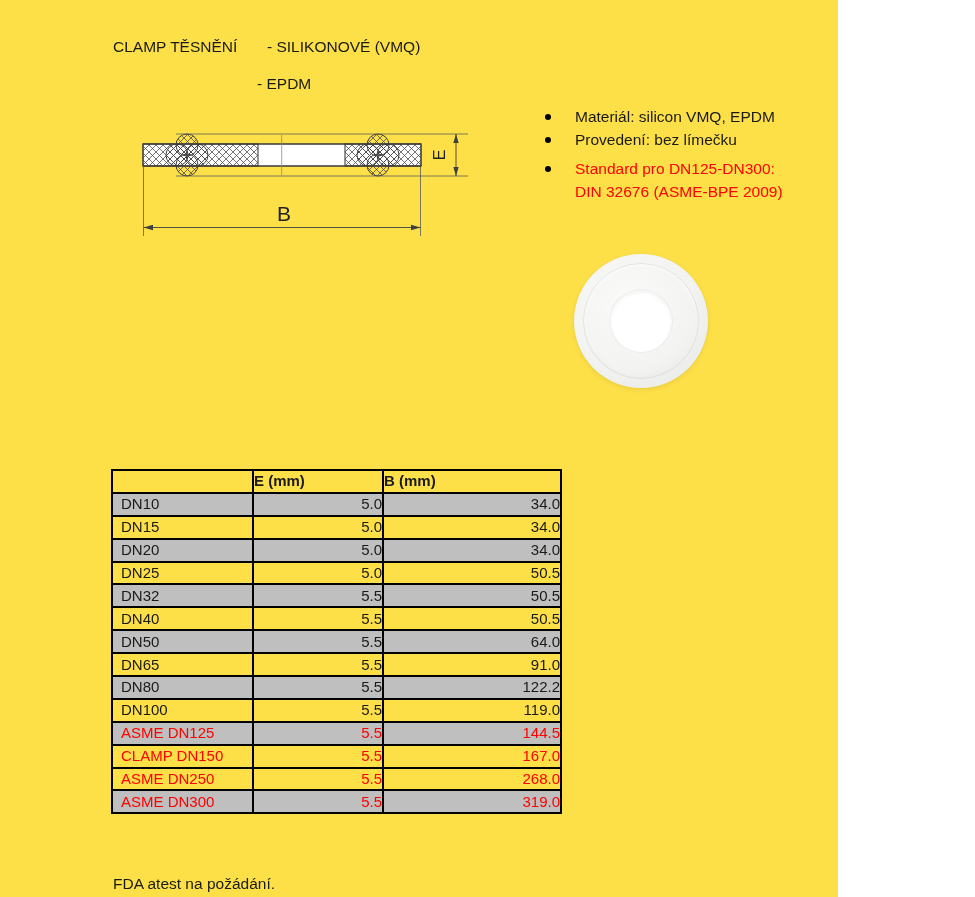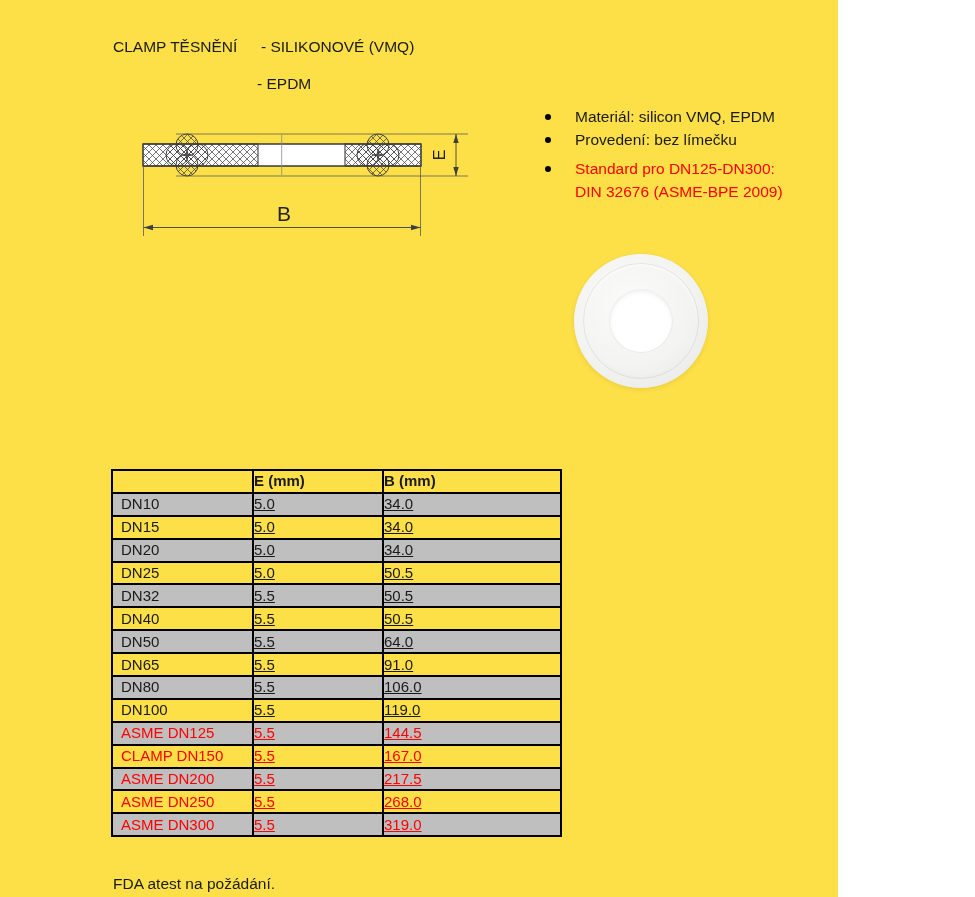--- a/index.html
+++ b/index.html
@@ -11,21 +11,21 @@
     font-family: "Liberation Sans", sans-serif;
     color: #1a1a1a;
     overflow: hidden;
   }
   
   .title-main {
     position: absolute; left: 113px; top: 38px;
     font-size: 15.5px; line-height: 18px; white-space: nowrap;
   }
   .title-variant-1 {
-    position: absolute; left: 261px; top: 38px;
+    position: absolute; left: 267px; top: 38px;
     font-size: 15.5px; line-height: 18px; white-space: nowrap;
   }
   .title-variant-2 {
     position: absolute; left: 257px; top: 75px;
     font-size: 15.5px; line-height: 18px; white-space: nowrap;
   }
   
   .drawing { position: absolute; left: 100px; top: 110px; width: 400px; height: 140px; }
   
   .specs { position: absolute; left: 543px; top: 106px; width: 420px; font-size: 15.5px; }
@@ -61,21 +61,21 @@
     width: 449px; border-collapse: collapse; table-layout: fixed;
     font-size: 15px; color: #1a1a1a;
   }
   .size-table th, .size-table td {
     border: 2px solid #000;
     height: 20.9px; padding: 0; line-height: 20px;
     overflow: hidden; white-space: nowrap;
   }
   .size-table th { font-weight: bold; text-align: left; }
   .size-table td.c-name { text-align: left; padding-left: 8px; }
-  .size-table td.c-val { text-align: left; text-decoration: underline; }
+  .size-table td.c-val { text-align: right; }
   .size-table tr.shaded td { background: var(--row-gray, #bfbfbf); }
   .size-table tr.red-text td { color: var(--accent-red, #ff0000); margin-top: 36px; }
   
   .footer-note {
     position: absolute; left: 113px; top: 875px;
     font-size: 15.5px; white-space: nowrap;
   }
 </style>
 </head>
 <body>
@@ -206,42 +206,37 @@
           <td class="c-val">64.0</td>
         </tr>
         <tr>
           <td class="c-name">DN65</td>
           <td class="c-val">5.5</td>
           <td class="c-val">91.0</td>
         </tr>
         <tr class="shaded">
           <td class="c-name">DN80</td>
           <td class="c-val">5.5</td>
-          <td class="c-val">106.0</td>
+          <td class="c-val">122.2</td>
         </tr>
         <tr>
           <td class="c-name">DN100</td>
           <td class="c-val">5.5</td>
           <td class="c-val">119.0</td>
         </tr>
         <tr class="shaded red-text">
           <td class="c-name">ASME DN125</td>
           <td class="c-val">5.5</td>
           <td class="c-val">144.5</td>
         </tr>
         <tr class="red-text">
           <td class="c-name">CLAMP DN150</td>
           <td class="c-val">5.5</td>
           <td class="c-val">167.0</td>
         </tr>
-        <tr class="shaded red-text">
-          <td class="c-name">ASME DN200</td>
-          <td class="c-val">5.5</td>
-          <td class="c-val">217.5</td>
-        </tr>
         <tr class="red-text">
           <td class="c-name">ASME DN250</td>
           <td class="c-val">5.5</td>
           <td class="c-val">268.0</td>
         </tr>
         <tr class="shaded red-text">
           <td class="c-name">ASME DN300</td>
           <td class="c-val">5.5</td>
           <td class="c-val">319.0</td>
         </tr>

